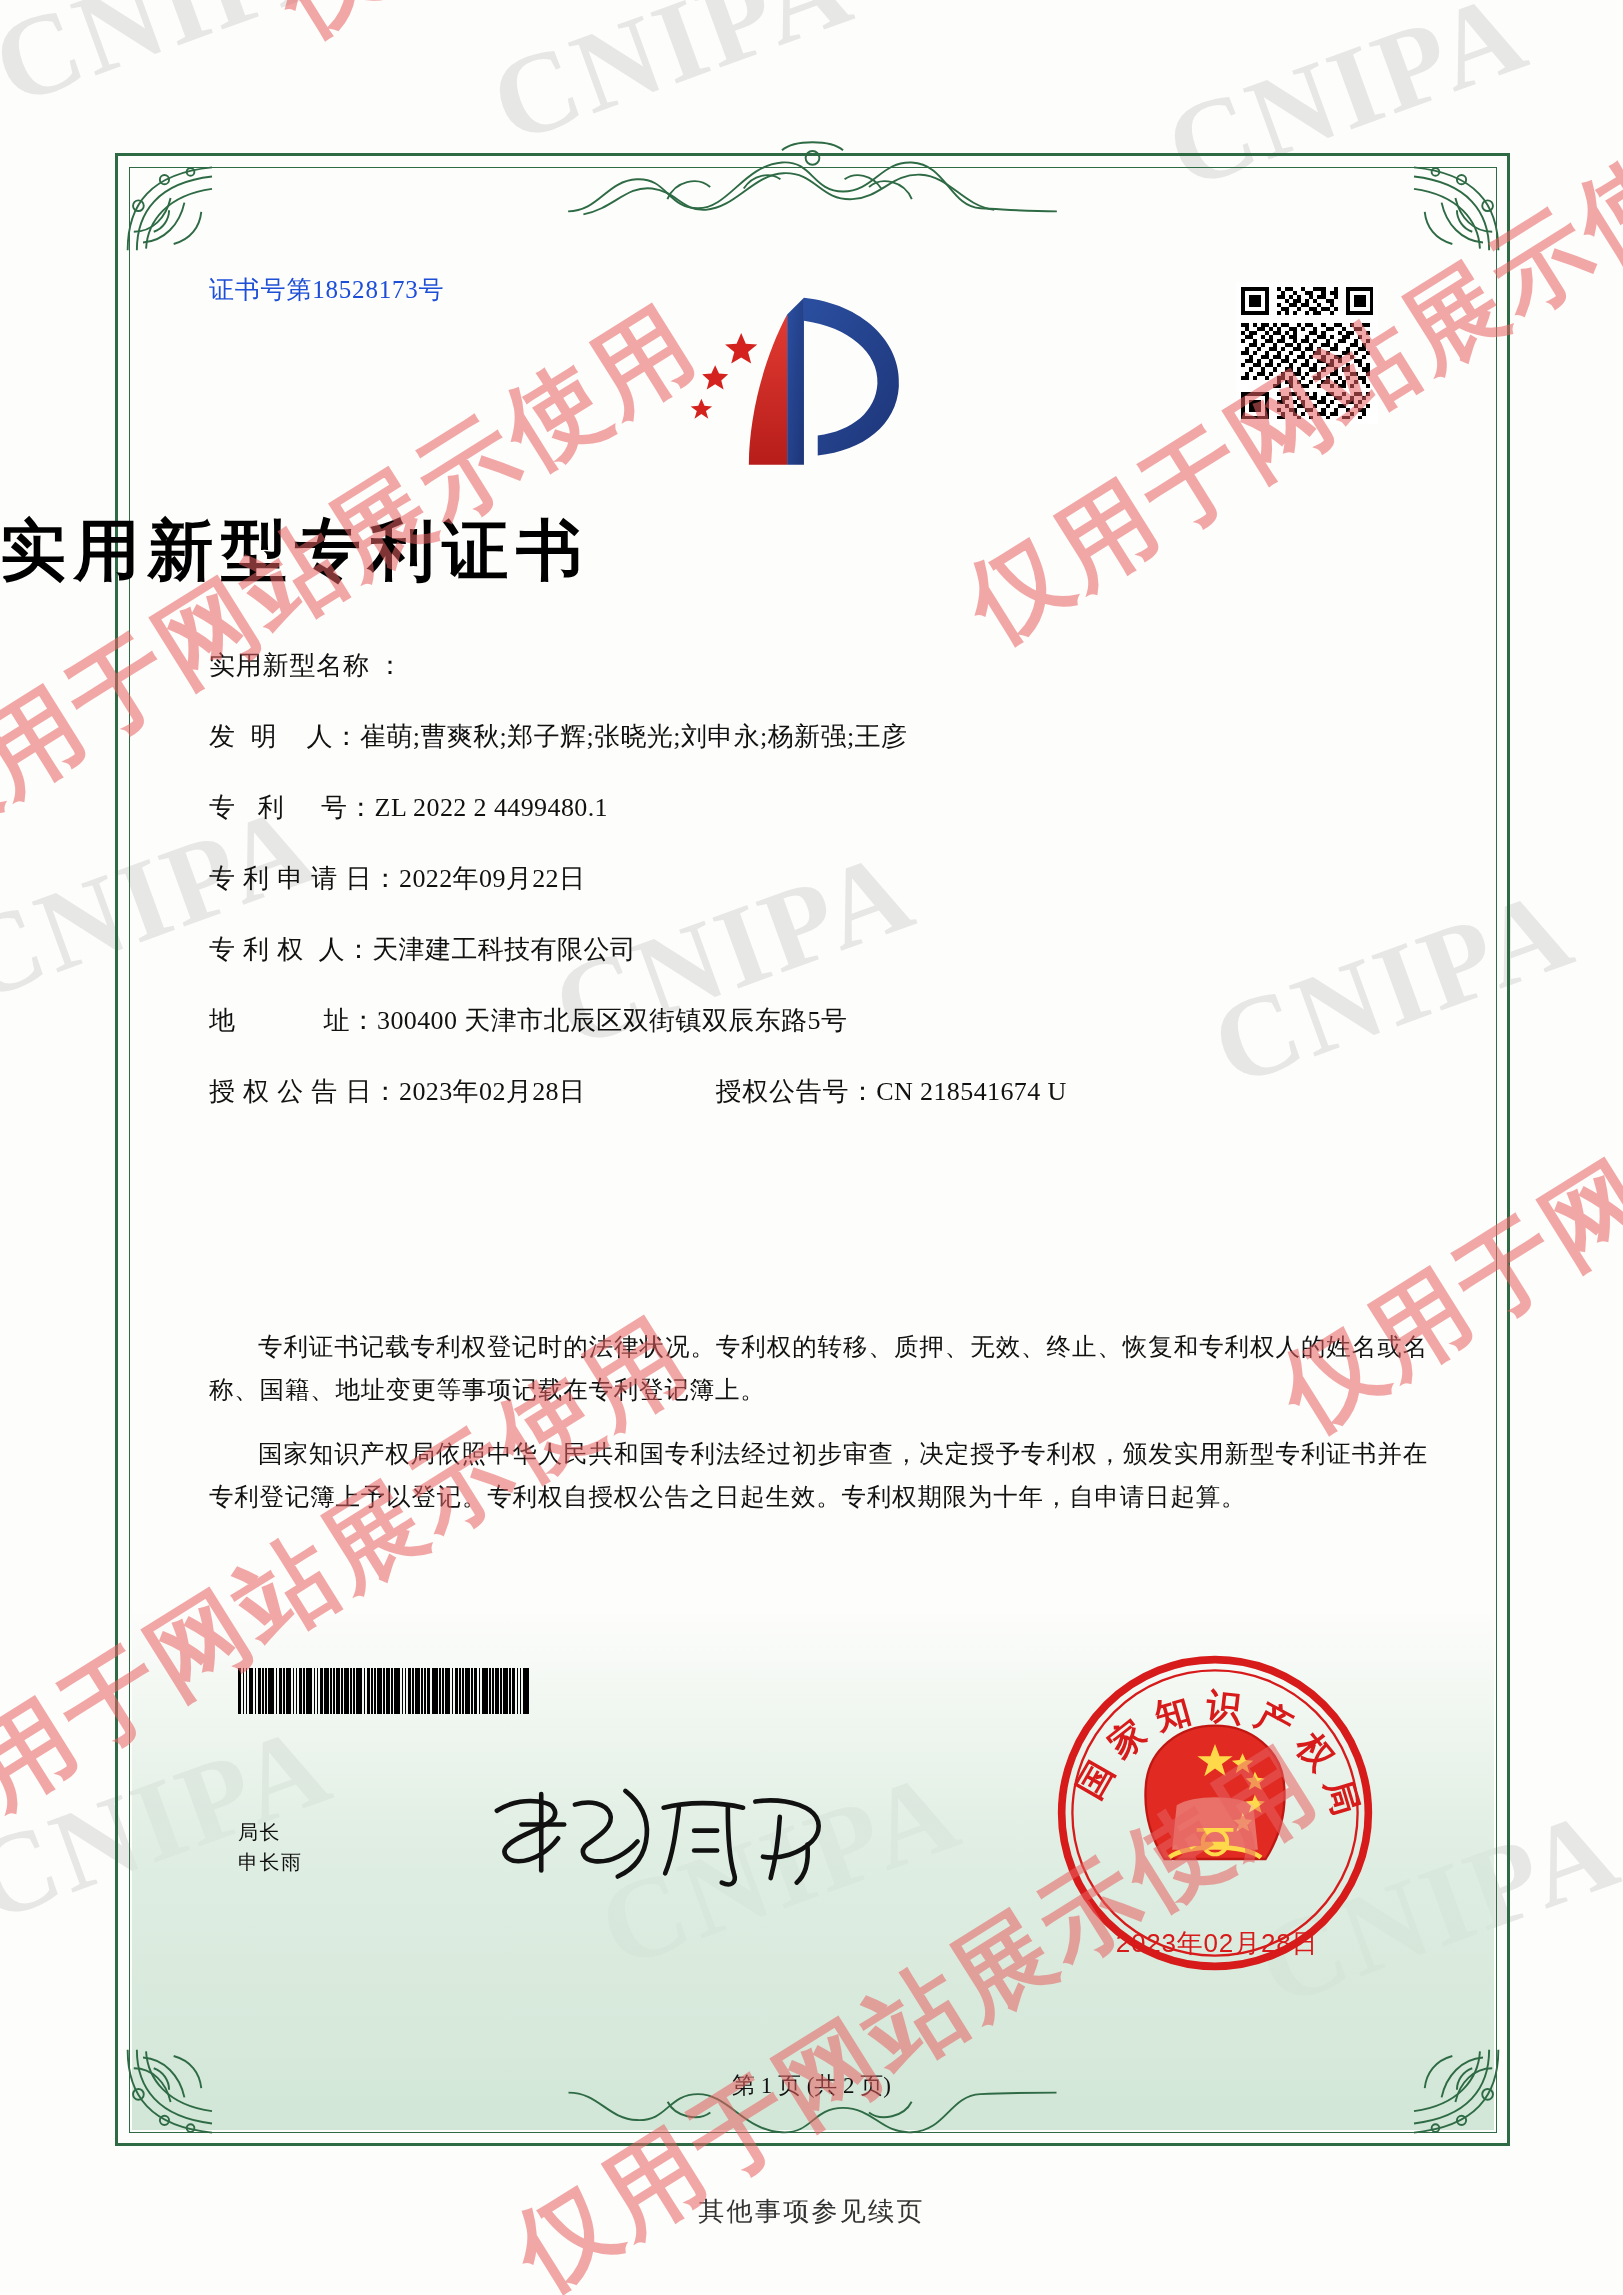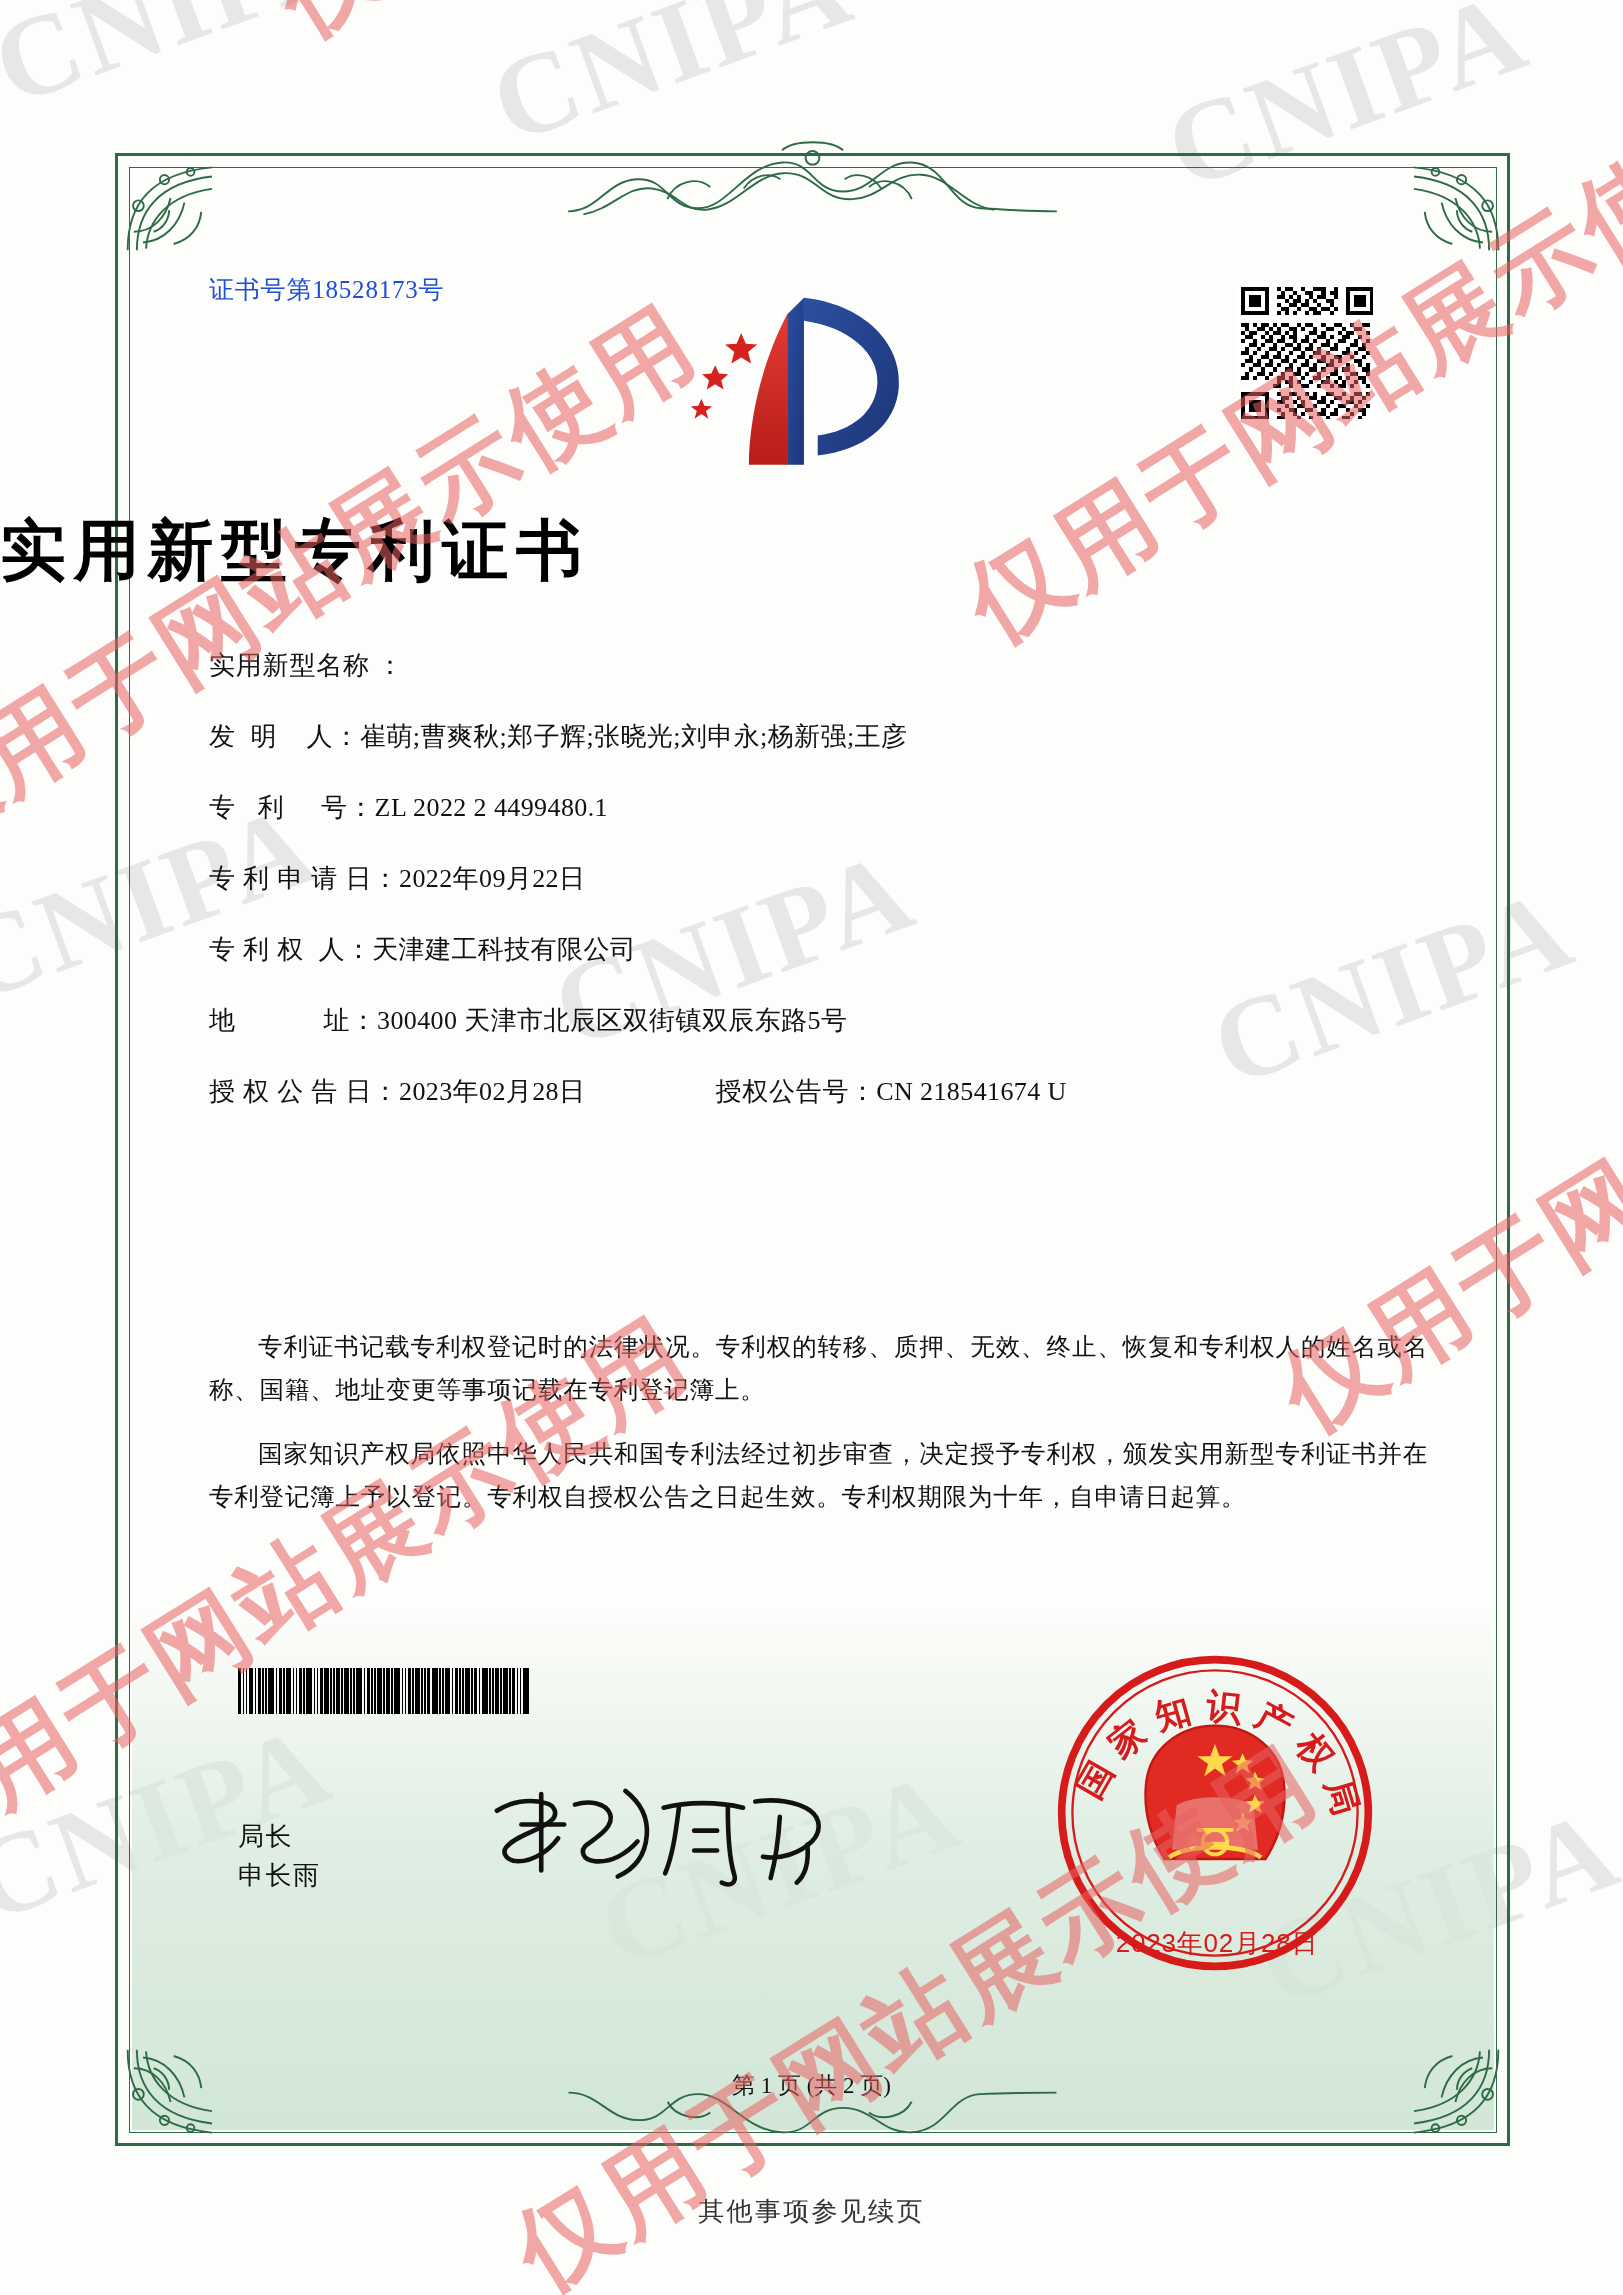--- a/index.html
+++ b/index.html
@@ -213,21 +213,21 @@
     background: #000;
     height: 100%;
     margin-right: 1.5px;
   }
 
   
   .sig-block {
     position: absolute;
     left: 238px;
     top: 1817px;
-    font-size: 26px;
+    font-size: 20px;
     color: #111;
     line-height: 1.5;
     letter-spacing: 1.5px;
     font-family: Liberation Serif, serif;
   }
   .sig-hand {
     position: absolute;
     left: 475px;
     top: 1771px;
     width: 368px;

